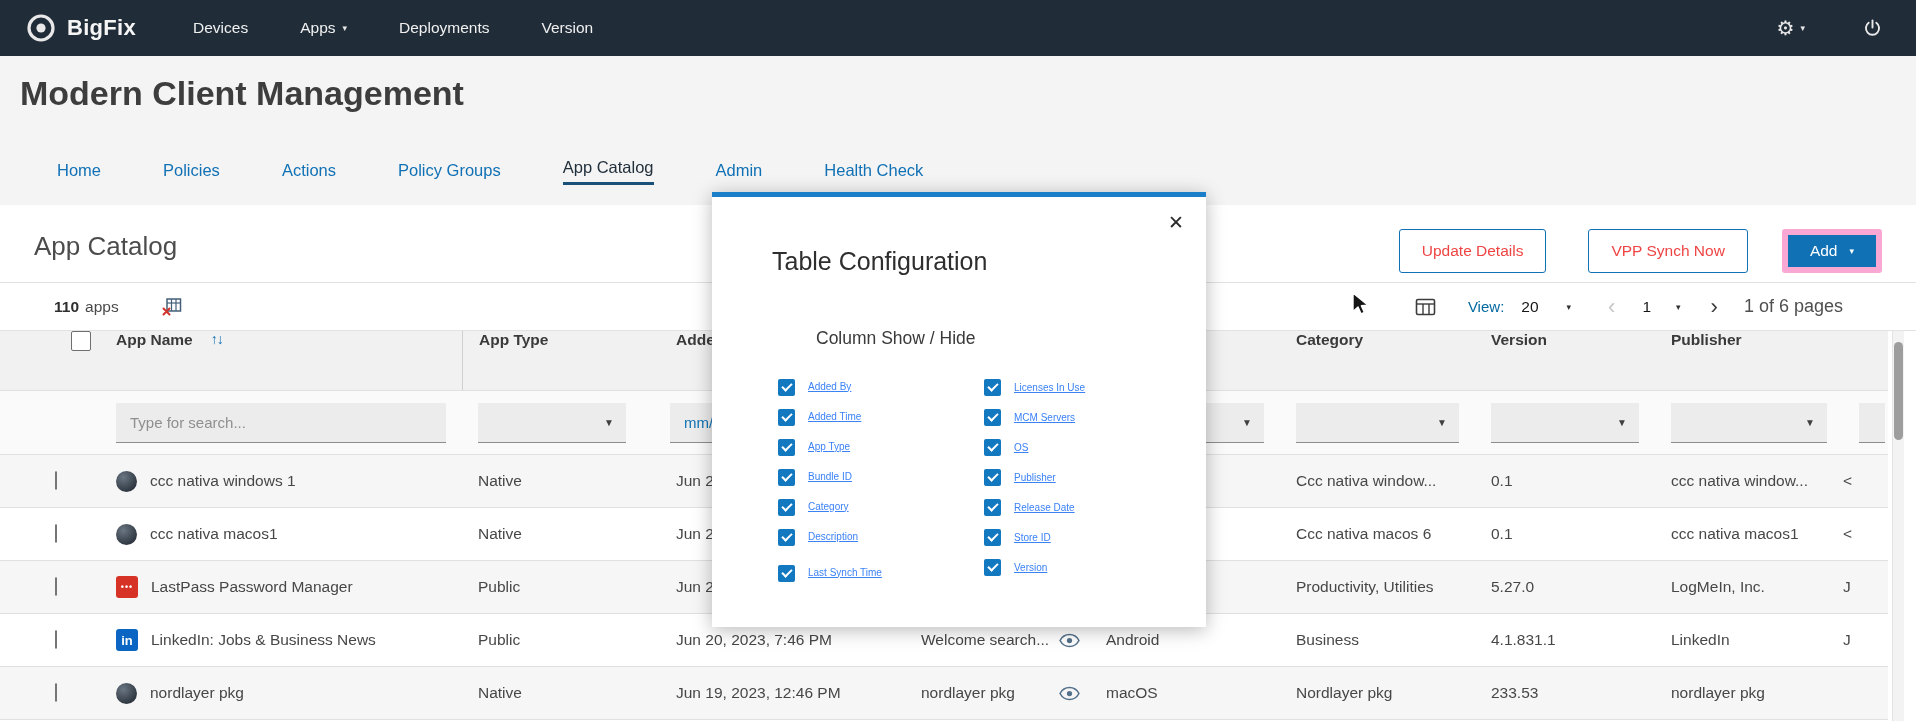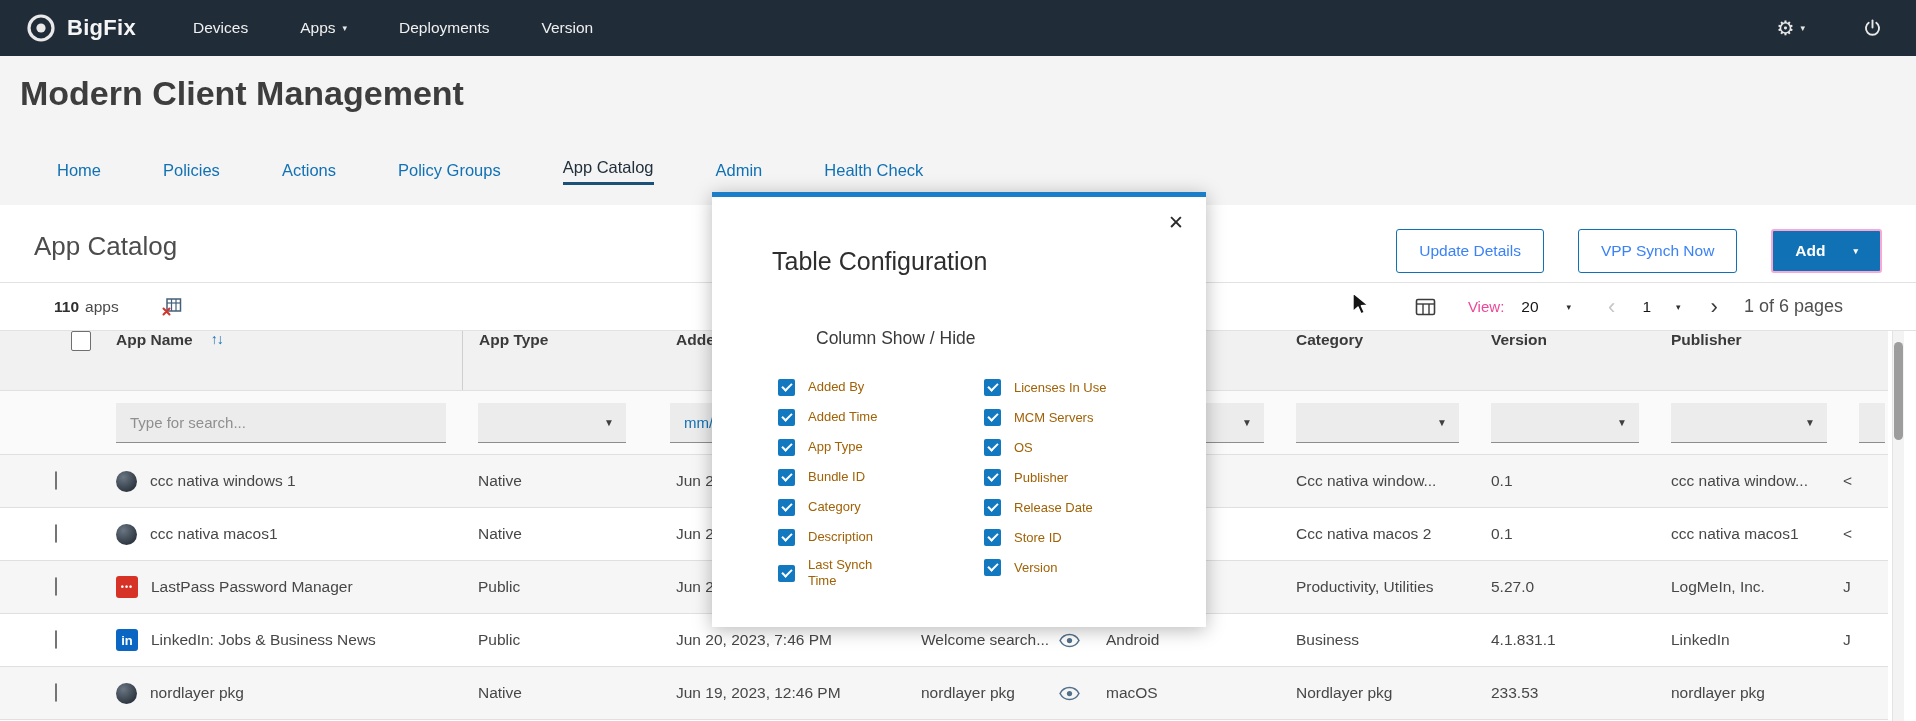--- a/index.html
+++ b/index.html
@@ -28,35 +28,35 @@
   .page-title { position:absolute; top:74px; left:20px; font-size:34px; font-weight:700; color:#3d3d3d; }
   .tabs { position:absolute; top:152px; left:57px; display:flex; gap:62px; height:33px;align-items:flex-end; }
   .tab { font-size:16.5px; color:#1171b5; line-height:30px; cursor:pointer; }
   .tab.active { color:#22303c; border-bottom:3px solid #1b5078; font-weight:400; }
   
   .card { position:absolute; top:205px; left:0; width:1916px; bottom:0; background:#fff; }
   .card-header { position:absolute; top:0; left:0; right:0; height:95px; }
   .card-header h2 { position:absolute; left:34px; top:26px; font-size:26px; font-weight:400; color:#4c4c4c; }
   .header-buttons { position:absolute; right:34px; top:24px; display:flex; gap:34px; }
   .btn { height:44px; border-radius:3px; font-size:15.5px; display:flex; align-items:center; padding:0 22px; cursor:pointer; font-family:"Liberation Sans",sans-serif; }
-  .btn-outline { background:#fff; border:1px solid #1171b5; color:#3b82f6; }
-  .btn-primary { background:#1171b5; border:2px solid #f9a8d4; color:#fff; gap:28px;font-weight:bold; }
+  .btn-outline { background:#fff; border:1px solid #1171b5; color:#ef4444;margin-left:8px; }
+  .btn-primary { background:#1171b5; border:6px solid #f9a8d4; color:#fff; gap:12px; }
   .btn-primary .caret { color:#fff; }
   
   .toolbar {
     position:absolute; top:77px; left:0; right:0; height:49px;
     border-top:1px solid #e2e2e2; border-bottom:1px solid #e2e2e2;
     display:flex; align-items:center; padding:0 0 0 54px; background:#fff;
   }
   .count-wrap { display:flex; align-items:baseline; gap:6px; font-size:15.5px; color:#4a4a4a; }
   .count-wrap b { color:#2f2f2f; }
   .clear-icon { margin-left:43px; display:flex; align-items:center; cursor:pointer; }
   .toolbar-right { margin-left:auto; display:flex; align-items:center; padding-right:73px; }
   .colset-icon { display:flex; cursor:pointer; }
-  .view-label { margin-left:32px; font-size:15px; color:#ec4899; }
+  .view-label { margin-left:32px; font-size:15px; color:#0369a1; }
   .page-size { margin-left:17px; font-size:15.5px; color:#161616; cursor:pointer; }
   .ps-caret { margin-left:28px; cursor:pointer; }
   .pg-prev { margin-left:37px; font-size:22px; color:#c6c6c6; cursor:default; line-height:20px; }
   .pg-num { margin-left:27px; font-size:15.5px; color:#161616; cursor:pointer; }
   .pg-caret { margin-left:25px; cursor:pointer; }
   .pg-next { margin-left:30px; font-size:22px; color:#3a3a3a; cursor:pointer; line-height:20px; }
   .pages-info { margin-left:26px; font-size:18px; color:#4f4f4f; }
   
   .table-region { position:absolute; top:126px; left:0; right:28px; bottom:0; }
   .grid-cols { display:grid; grid-template-columns:100px 362px 198px 245px 185px 190px 195px 180px 188px 1fr; }
@@ -99,21 +99,21 @@
   }
   .m-close { position:absolute; top:14px; right:22px; font-size:19px; color:#2a2a2a; cursor:pointer; }
   .m-title { position:absolute; left:60px; top:50px; font-size:25px; font-weight:500; color:#2e2e2e; }
   .m-sub { position:absolute; left:60px; top:131px; font-size:17.5px; color:#3a3a3a;margin-left:44px; }
   .m-col { position:absolute; top:175px; display:flex; flex-direction:column; }
   .m-col.left { left:66px; } .m-col.right { left:272px; }
   .m-item { display:flex; align-items:center; gap:13px; height:30px; }
   .m-col.left .m-item:last-child { height:auto; min-height:42px; }
   .m-col.left .m-label { width:92px; line-height:1.25; }
   .m-col.right .m-label { white-space:nowrap; }
-  .m-label { font-size:13px; color:#a16207; }
+  .m-label { font-size:10px; color:#3b82f6;text-decoration:underline; }
   .mcb { width:17px; height:17px; background:#1278c0; border-radius:2px; position:relative; flex:none; cursor:pointer; }
   .mcb::after { content:""; position:absolute; left:3.5px; top:4px; width:8px; height:4px;
     border-left:2px solid #fff; border-bottom:2px solid #fff; transform:rotate(-45deg); }
   
   .cursor { position:absolute; left:1350px; top:292px; z-index:100; pointer-events:none; }
   .eye { flex:none; cursor:pointer; display:flex; }
 </style>
 </head>
 <body>
 
@@ -313,21 +313,21 @@
       <div class="cell name-cell">
           <span class="sphere"></span>
           <span>ccc nativa macos1</span>
         </div>
       <div class="cell">Native</div>
       <div class="cell c-added">Jun 22</div>
       <div class="cell desc-cell">
           <span></span>
         </div>
       <div class="cell"></div>
-      <div class="cell">Ccc nativa macos 2</div>
+      <div class="cell">Ccc nativa macos 6</div>
       <div class="cell">0.1</div>
       <div class="cell">ccc nativa macos1</div>
       <div class="cell tight">&lt;</div>
     </div>
 
     <div class="trow odd grid-cols">
       <div><span class="cb"></span></div>
       <div class="cell name-cell">
           <span class="sq-icon lastpass">•••</span>
           <span>LastPass Password Manager</span>

